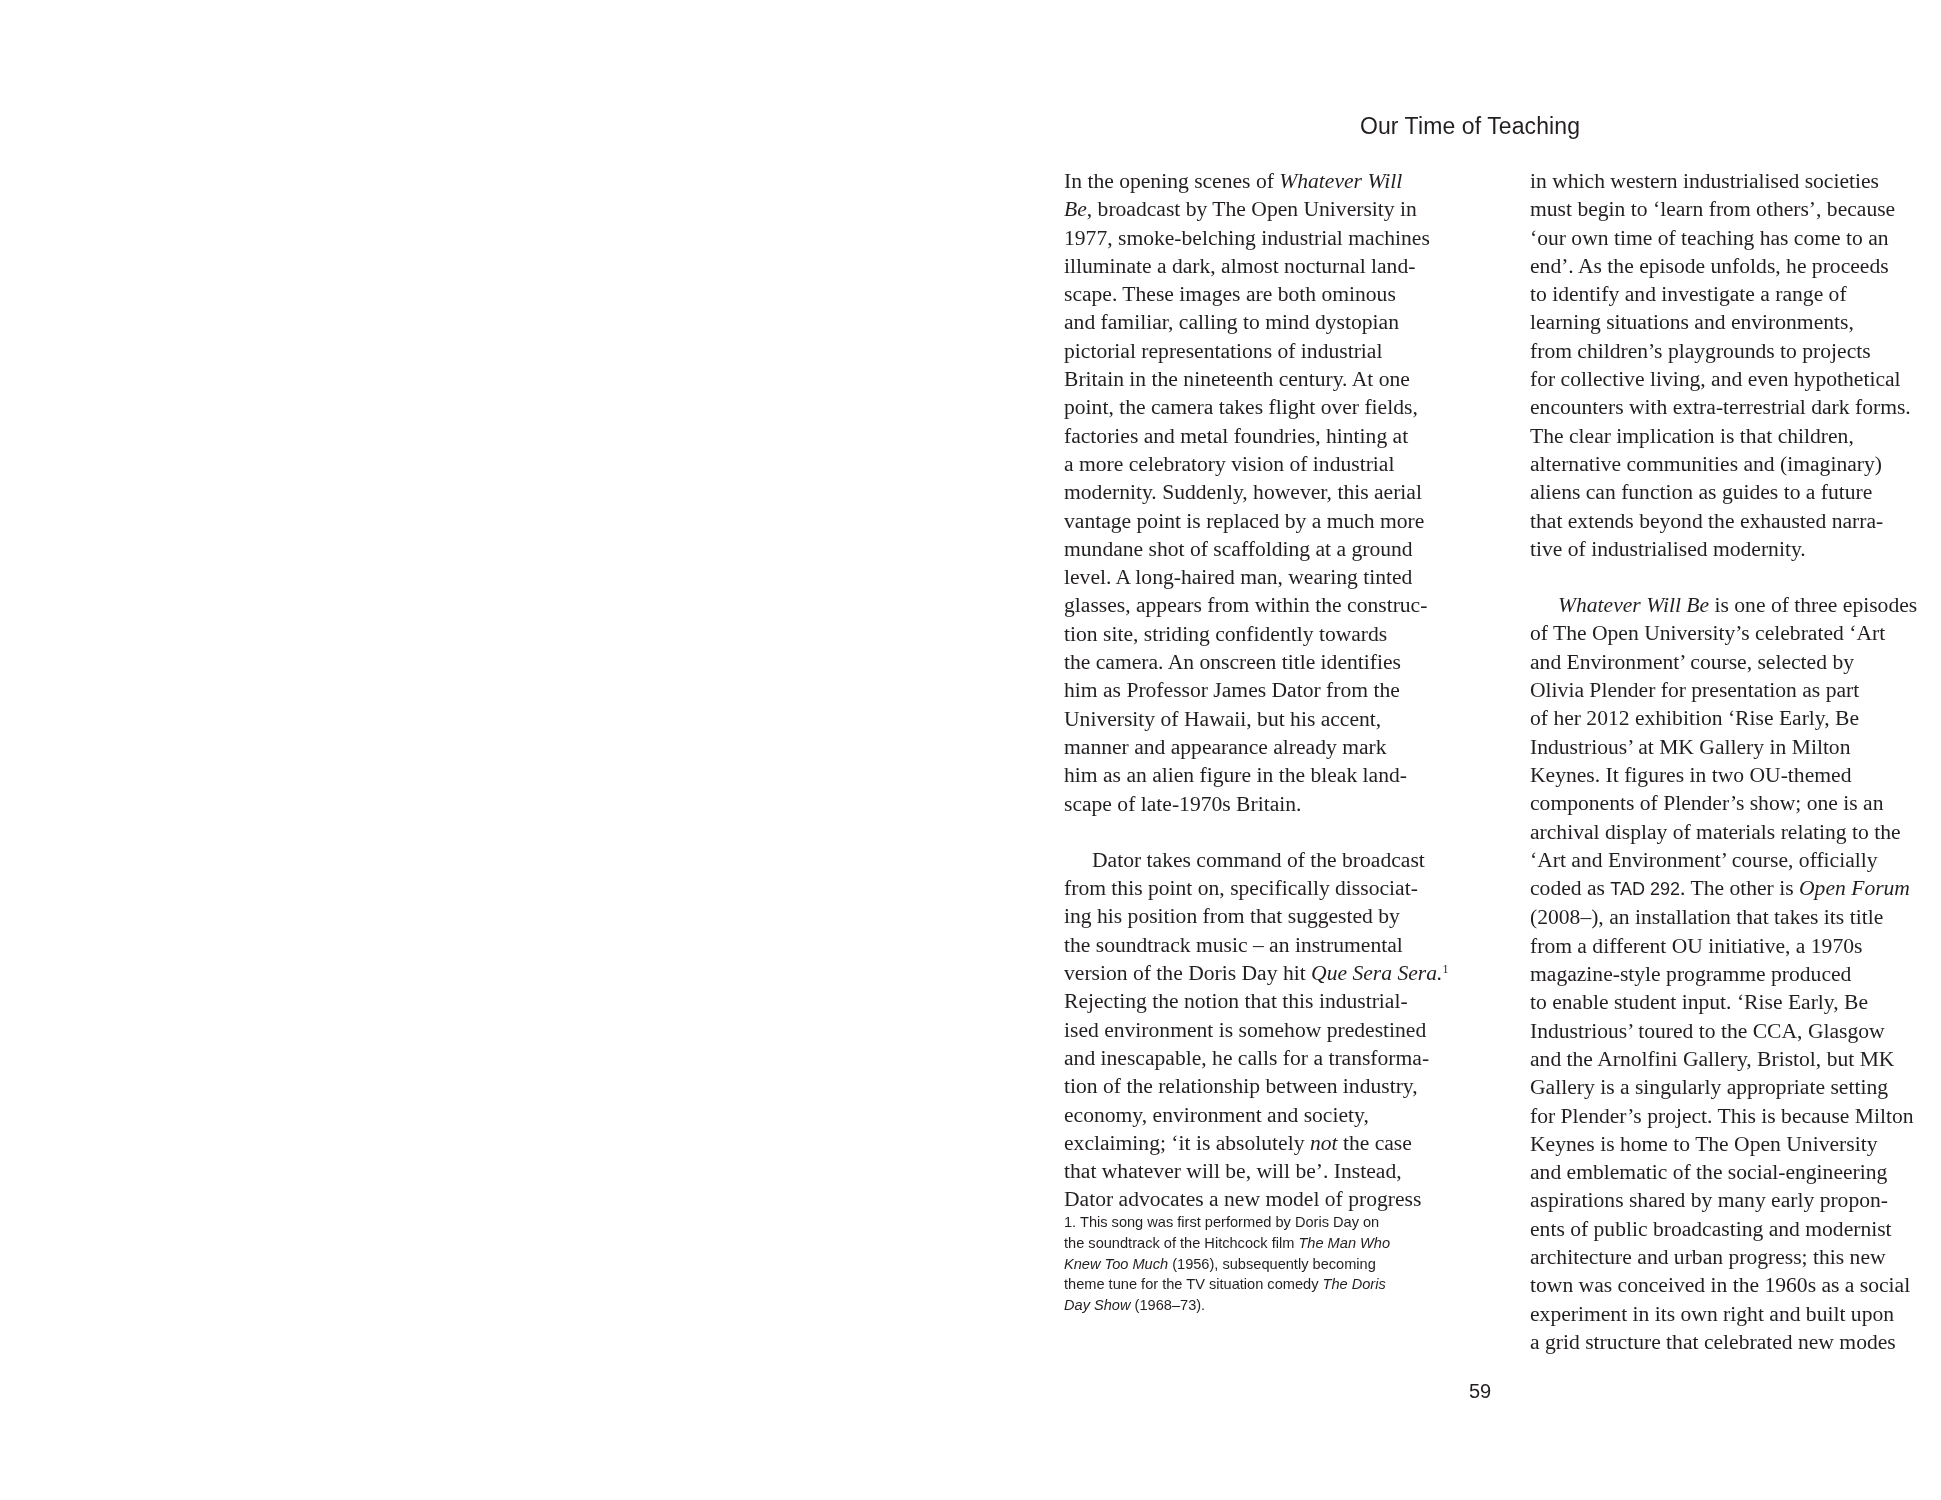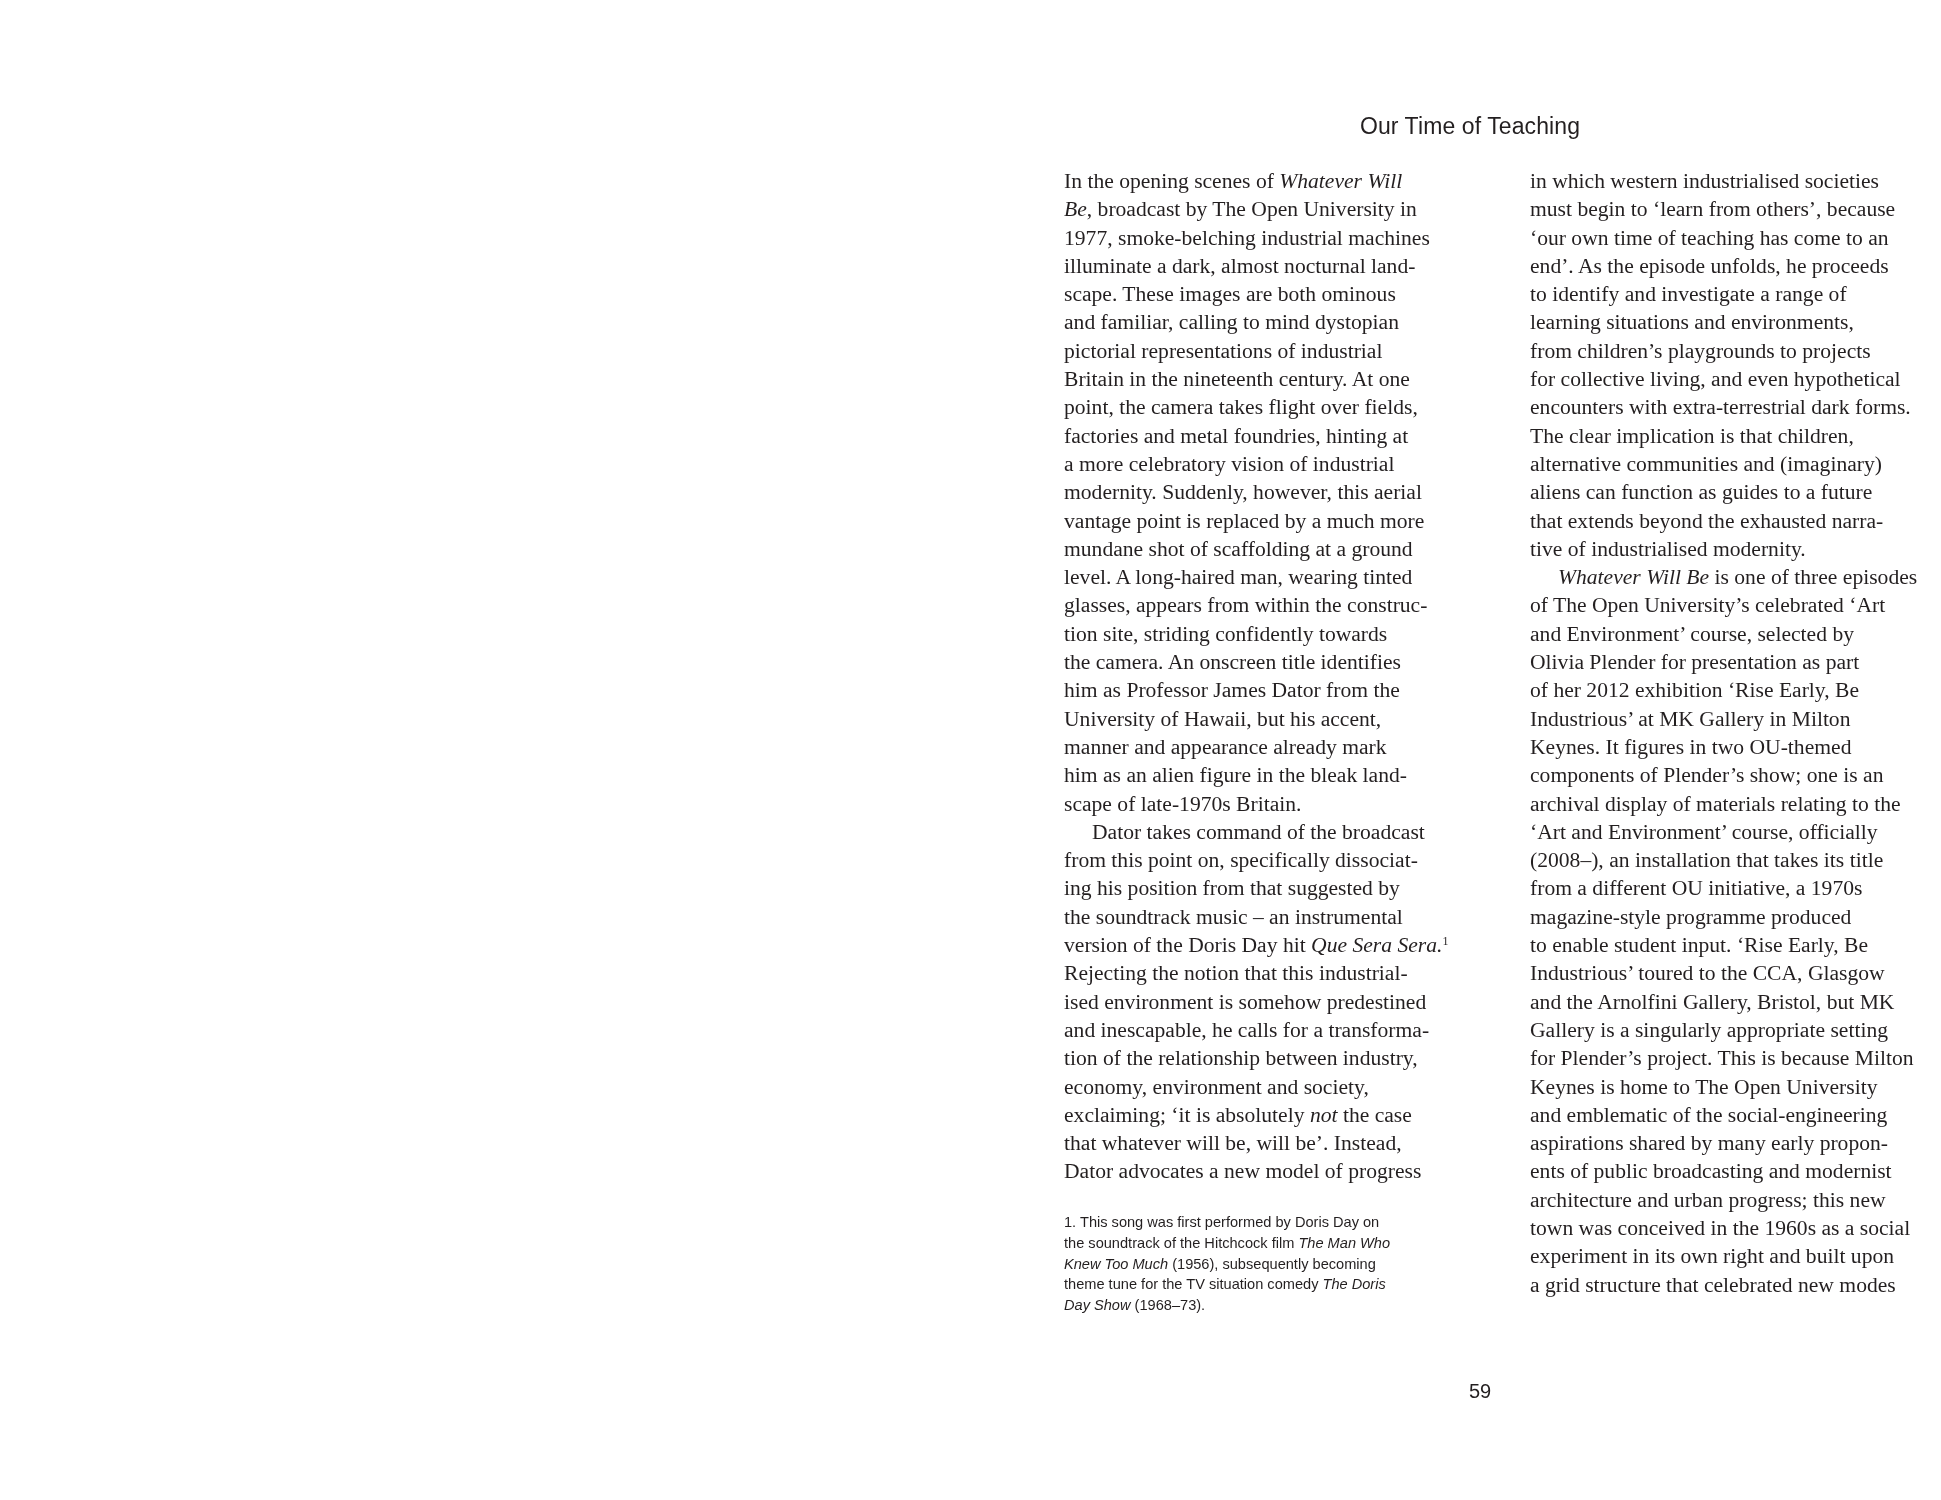--- a/index.html
+++ b/index.html
@@ -9,21 +9,21 @@
     text-align: center;
     font-family: "Liberation Sans", sans-serif; font-size: 23px; letter-spacing: 0.1px; color: #231f20;
   }
   .col {
     position: absolute; top: 167px; width: 395px;
     font-family: "Liberation Serif", serif; font-size: 21.6px; line-height: 28.3px; color: #231f20;
   }
   .col-left { left: 1064px; }
   .col-right { left: 1530px; width: 400px; }
   .line { display: block; white-space: nowrap; }
-  .indent { padding-left: 28px; }
+  .indent { padding-left: 28px; margin-top: 28px; }
   .it { font-style: italic; }
   .sans { font-family: "Liberation Sans", sans-serif; font-size: 18px; }
   sup.fnref { font-size: 12px; vertical-align: 7px; line-height: 0; font-family: "Liberation Serif", serif; }
   .footnote {
     position: absolute; left: 1064px; top: 1212px; width: 400px;
     font-family: "Liberation Sans", sans-serif; font-size: 14.6px; line-height: 20.8px; color: #231f20;
   }
   .folio {
     position: absolute; left: 1440px; width: 80px; top: 1380px; text-align: center;
     font-family: "Liberation Sans", sans-serif; font-size: 20px; color: #231f20;
@@ -90,20 +90,21 @@
     <span class="line indent"><span class="it">Whatever Will Be</span><span> is one of three episodes</span></span>
     <span class="line"><span>of The Open University’s celebrated ‘Art</span></span>
     <span class="line"><span>and Environment’ course, selected by</span></span>
     <span class="line"><span>Olivia Plender for presentation as part</span></span>
     <span class="line"><span>of her 2012 exhibition ‘Rise Early, Be</span></span>
     <span class="line"><span>Industrious’ at MK Gallery in Milton</span></span>
     <span class="line"><span>Keynes. It figures in two OU-themed</span></span>
     <span class="line"><span>components of Plender’s show; one is an</span></span>
     <span class="line"><span>archival display of materials relating to the</span></span>
     <span class="line"><span>‘Art and Environment’ course, officially</span></span>
+    <span class="line"><span>coded as </span><span class="sans">TAD 292</span><span>. The other is </span><span class="it">Open Forum</span></span>
     <span class="line"><span>(2008–), an installation that takes its title</span></span>
     <span class="line"><span>from a different OU initiative, a 1970s</span></span>
     <span class="line"><span>magazine-style programme produced</span></span>
     <span class="line"><span>to enable student input. ‘Rise Early, Be</span></span>
     <span class="line"><span>Industrious’ toured to the CCA, Glasgow</span></span>
     <span class="line"><span>and the Arnolfini Gallery, Bristol, but MK</span></span>
     <span class="line"><span>Gallery is a singularly appropriate setting</span></span>
     <span class="line"><span>for Plender’s project. This is because Milton</span></span>
     <span class="line"><span>Keynes is home to The Open University</span></span>
     <span class="line"><span>and emblematic of the social-engineering</span></span>

